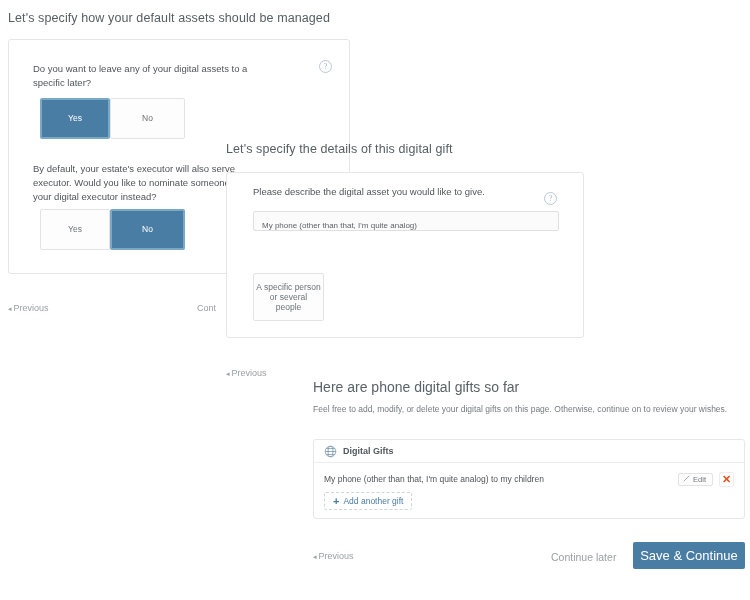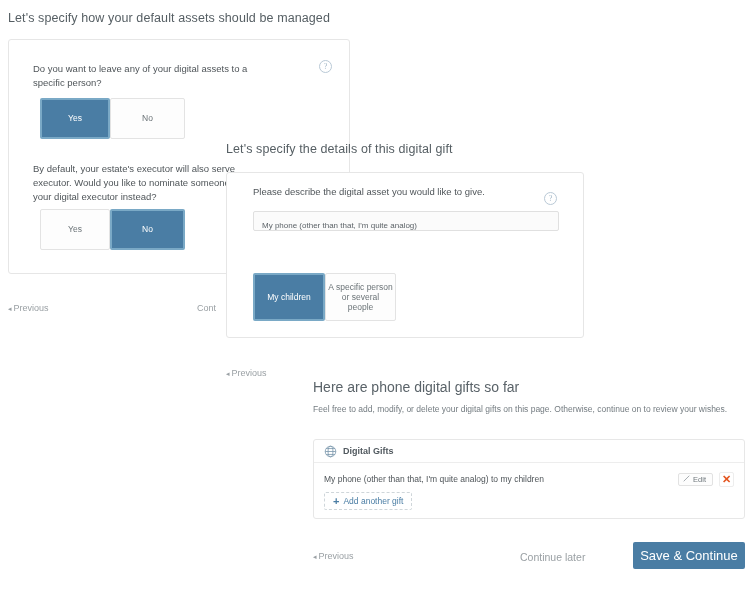--- a/index.html
+++ b/index.html
@@ -215,21 +215,21 @@
 
   .clip { overflow: hidden; }
 </style>
 </head>
 <body>
 
 <div class="step-heading" style="left:8px; top:11px;">Let's specify how your default assets should be managed</div>
 
 <div class="panel clip" style="left:8px; top:39px; width:342px; height:235px;">
 
-  <div style="position:absolute; left:24px; top:22px; width:240px;" class="question">Do you want to leave any of your digital assets to a specific person?</div>
+  <div style="position:absolute; left:24px; top:22px; width:240px;" class="question">Do you want to leave any of your digital assets to a specific later?</div>
 
   <div class="help-icon" style="position:absolute; left:310px; top:20px;">?</div>
 
   <div class="choice-row" style="position:absolute; left:31px; top:58px;">
     <div class="choice selected" style="width:70px; height:41px;">Yes</div>
     <div class="choice" style="width:75px; height:41px;">No</div>
   </div>
 
   <div style="position:absolute; left:24px; top:122px; width:218px;" class="question">By default, your estate's executor will also serve executor. Would you like to nominate someone e your digital executor instead?</div>
 
@@ -251,21 +251,20 @@
   <div style="position:absolute; left:26px; top:13px; font-size:9.5px; color:#4f5559;">Please describe the digital asset you would like to give.</div>
 
   <div class="help-icon" style="position:absolute; left:317px; top:19px;">?</div>
 
   <div class="text-input" style="position:absolute; left:26px; top:38px; width:306px; height:20px;">
     <span>My phone (other than that, I'm quite analog)</span>
   </div>
 
 
   <div class="choice-row" style="position:absolute; left:26px; top:100px;">
-    <div class="choice selected" style="width:72px; height:48px;">My children</div>
     <div class="choice" style="width:71px; height:48px; line-height:10px;">A specific person or several people</div>
   </div>
 </div>
 
 <div class="prev-link" style="left:226px; top:368px;">
   <span class="caret">◂</span><span>Previous</span>
 </div>
 
 <div class="h2-heading" style="left:313px; top:379px;">Here are phone digital gifts so far</div>
 
@@ -304,15 +303,15 @@
   <div class="add-btn">
     <span class="plus">+</span>
     <span>Add another gift</span>
   </div>
 </div>
 
 <div class="prev-link" style="left:313px; top:551px;">
   <span class="caret">◂</span><span>Previous</span>
 </div>
 
-<div class="continue-later" style="left:520px; top:551px;">Continue later</div>
+<div class="continue-later" style="left:551px; top:551px;">Continue later</div>
 
 <div class="primary-btn" style="left:633px; top:542px; width:112px; height:27px;">Save &amp; Continue</div>
 
 </body></html>

